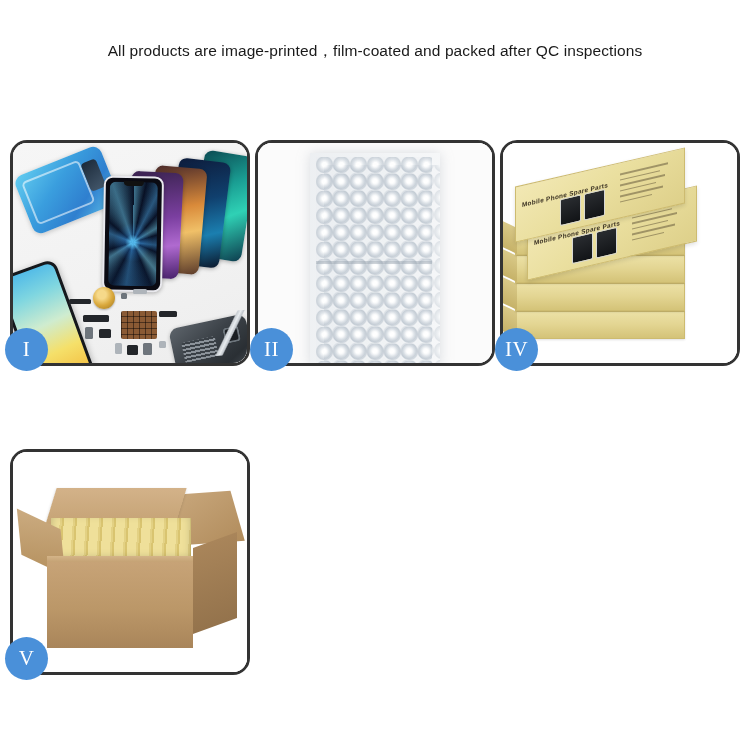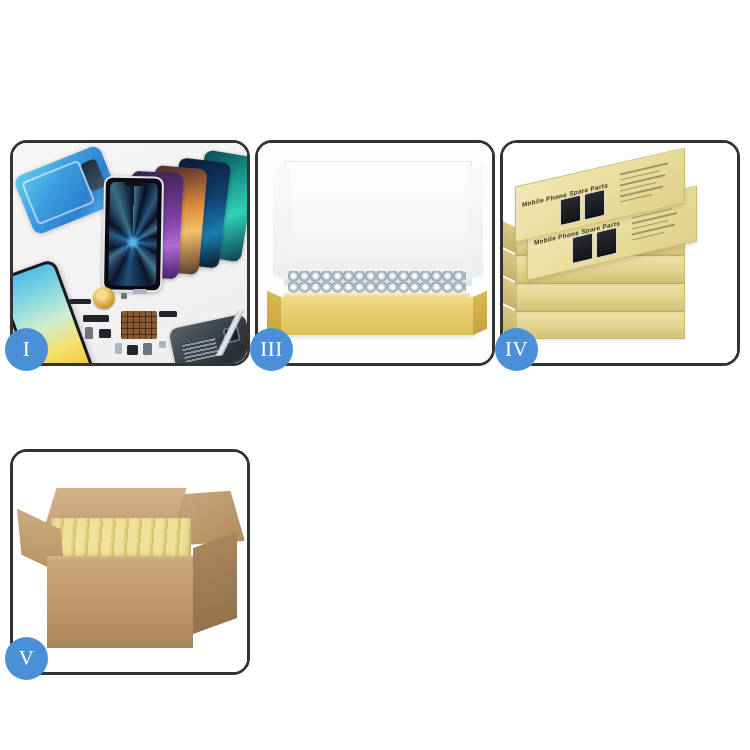--- a/index.html
+++ b/index.html
@@ -409,20 +409,21 @@
     position:absolute; left:44px; width:16px; height:22px;
     background: rgba(150,122,82,.55);
   }
   .c6-tape.t1 { top: 92px; }
   .c6-tape.t2 { top: 150px; }
 </style>
 </head>
 <body>
 
 <div class="header">
+  <p class="subtitle">All products are image-printed，film-coated and packed after QC inspections</p>
 </div>
 
 <div class="grid">
 
   <div class="panel">
     <div class="panel-inner p1">
       <div class="p1-bg"></div>
 
       <div class="adhesive"></div>
 
@@ -450,31 +451,31 @@
         <div class="pk grey" style="left:74px; top:58px; width:9px;  height:12px;"></div>
         <div class="pk dark" style="left:90px; top:26px; width:18px; height:6px;"></div>
         <div class="pk silv" style="left:90px; top:56px; width:7px;  height:7px;"></div>
         <div class="backplate"></div>
         <div class="tweezers"></div>
       </div>
     </div>
     <div class="badge">I</div>
   </div>
 
-
   <div class="panel">
     <div class="panel-inner">
-      <div class="p3-bg"></div>
-      <div class="b3-lid"></div>
-      <div class="b3-fill"></div>
-      <div class="b3-innerrim"></div>
-      <div class="b3-front"></div>
+      <div class="p2-bg"></div>
+      <div class="bw-sheet"></div>
+      <div class="bw-bubbles"></div>
+      <div class="bw-bubbles off"></div>
+      <div class="bw-seam"></div>
     </div>
-    <div class="badge">III</div>
+    <div class="badge">II</div>
   </div>
+
 
   <div class="panel">
     <div class="panel-inner">
       <div class="p4-bg"></div>
       <div class="stack">
 
         <div class="sbox" style="left:6px;  top:150px;">
             <span class="side"></span>
           </div>
         <div class="sbox" style="left:6px;  top:122px;">

